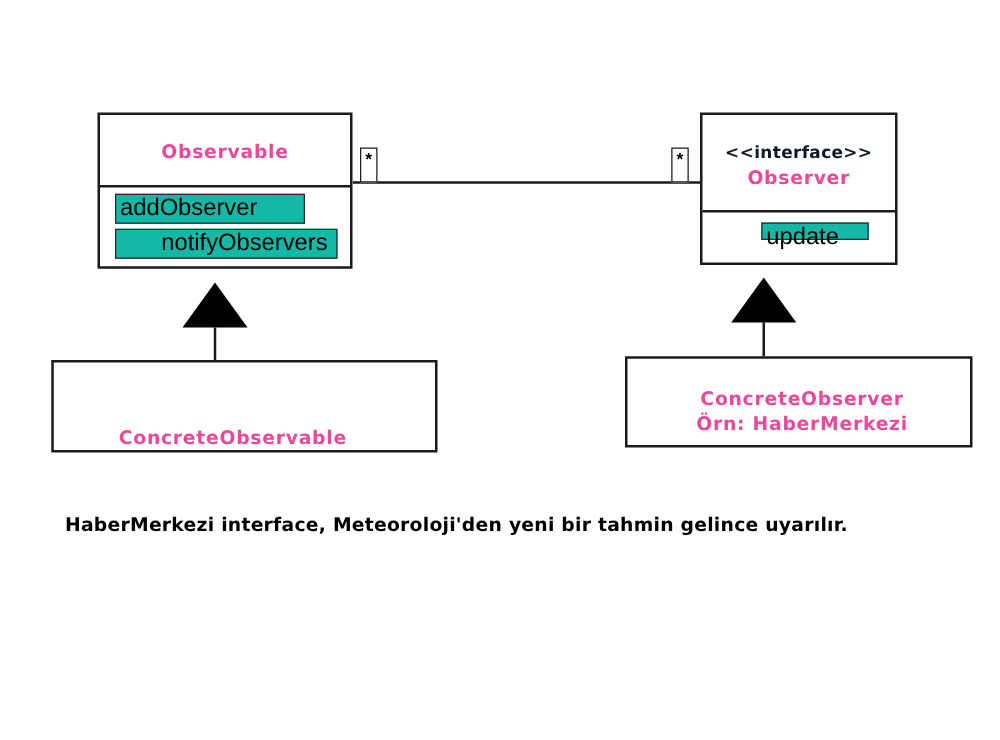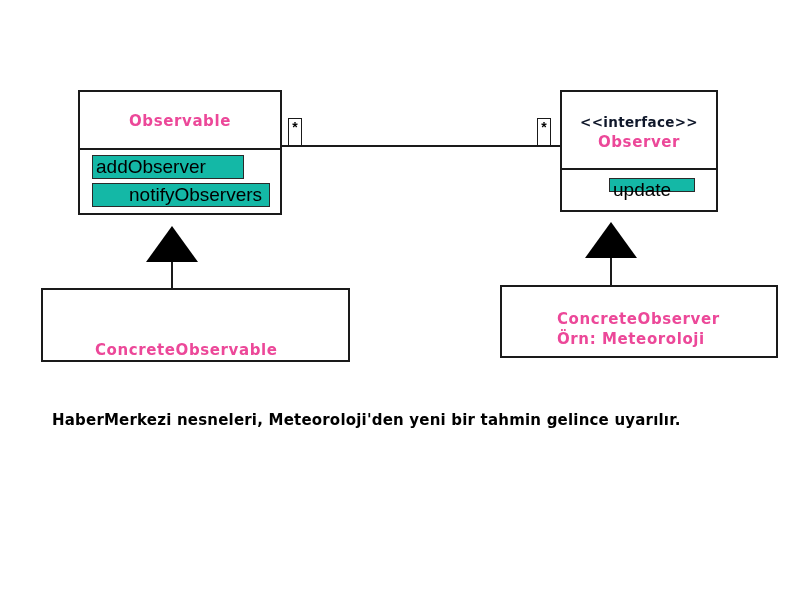--- a/index.html
+++ b/index.html
@@ -170,19 +170,19 @@
 
   <div class="uml-box" style="left:41px; top:288px; width:309px; height:74px;">
     <div style="position:absolute; left:52px; top:22px; text-align:left;">
       <div class="cls-name" style="text-align:left;margin-top:28px;">ConcreteObservable</div>
     </div>
   </div>
 
   <div class="uml-box" style="left:500px; top:285px; width:278px; height:73px;">
     <div style="position:absolute; left:55px; top:22px; text-align:left;">
       <div class="cls-name" style="text-align:center;">ConcreteObserver</div>
-      <div class="cls-name" style="text-align:left;">Örn: Meteoroloji</div>
+      <div class="cls-name" style="text-align:left;">Örn: HaberMerkezi</div>
     </div>
   </div>
 
-  <div class="caption" style="left:52px; top:411px;">HaberMerkezi nesneleri, Meteoroloji'den yeni bir tahmin gelince uyarılır.</div>
+  <div class="caption" style="left:52px; top:411px;">HaberMerkezi interface, Meteoroloji'den yeni bir tahmin gelince uyarılır.</div>
 
 </div>
 
 </body></html>

